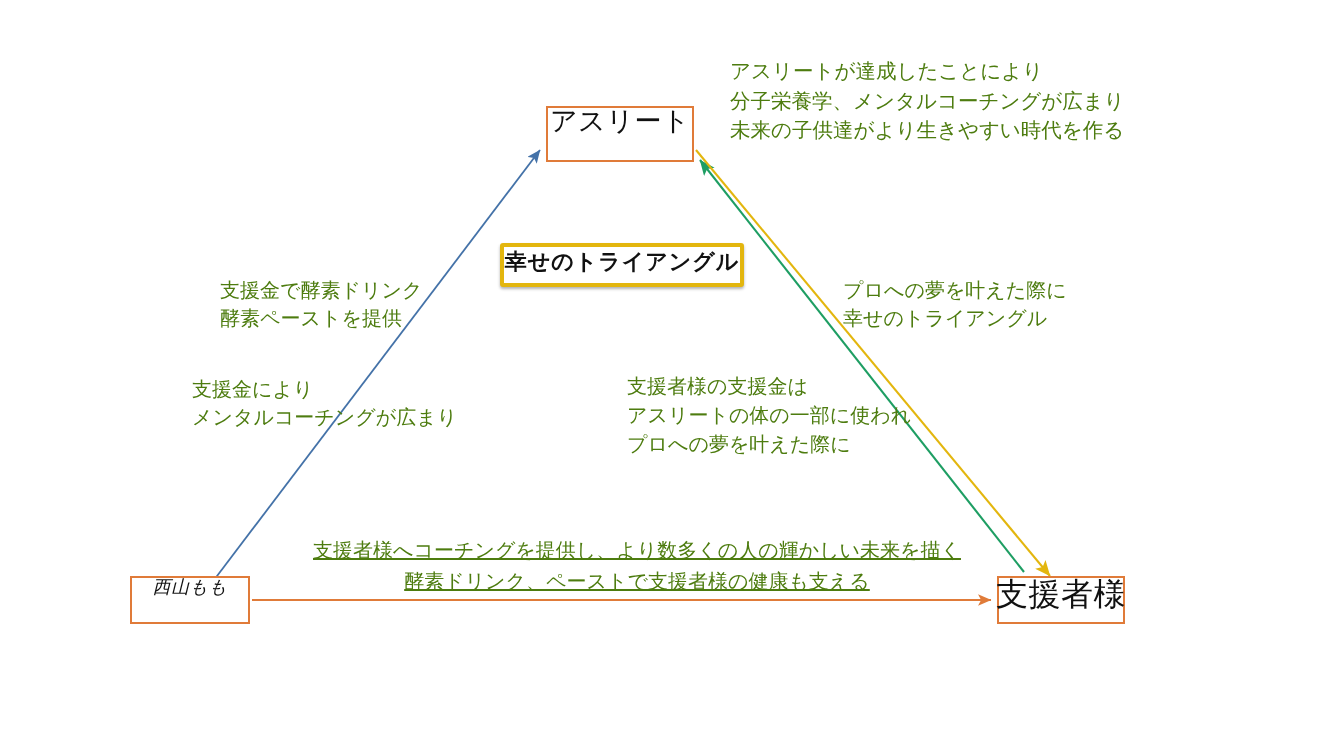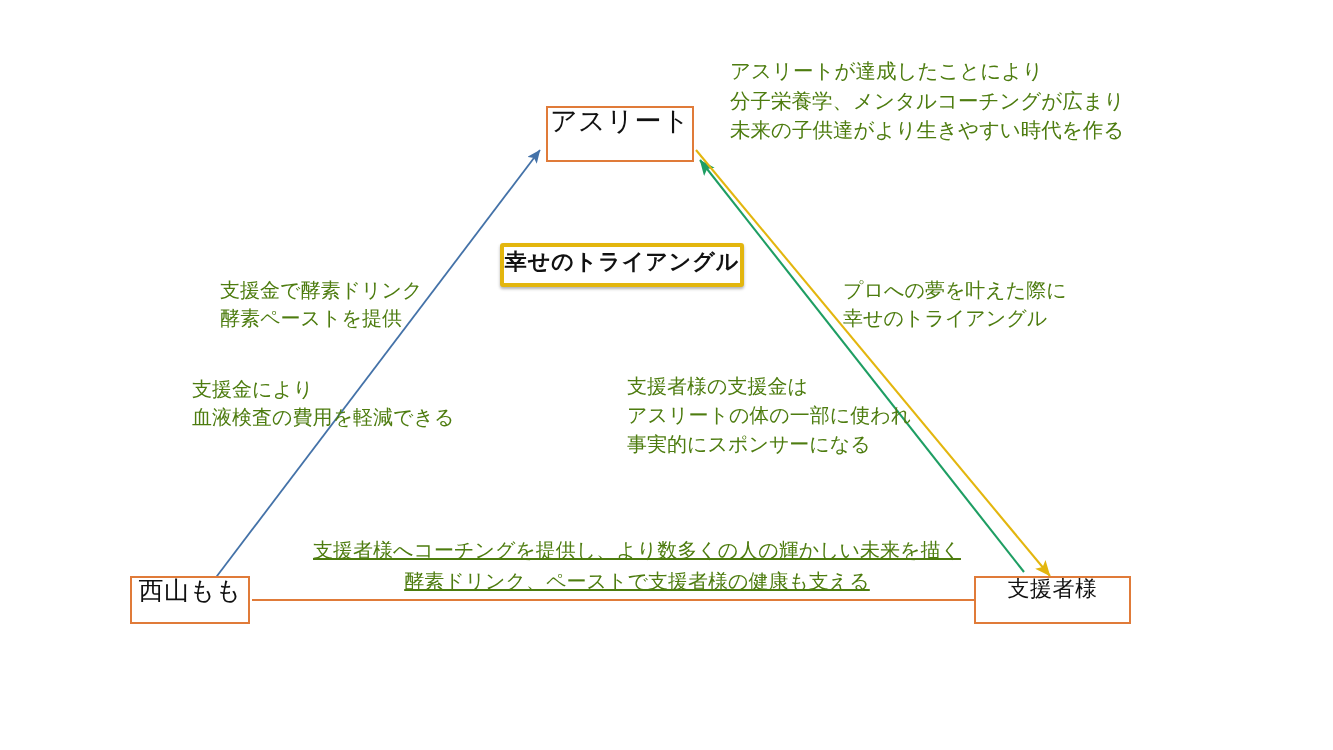--- a/index.html
+++ b/index.html
@@ -44,28 +44,29 @@
     left: 546px;
     top: 106px;
     width: 148px;
     height: 56px;
   }
   #node-author {
     left: 130px;
     top: 576px;
     width: 120px;
     height: 48px;
-    font-size: 25px;
+    font-size: 18px;
+    font-style: italic;
   }
   #node-supporter {
-    left: 974px;
+    left: 997px;
     top: 576px;
-    width: 157px;
+    width: 128px;
     height: 48px;
-    font-size: 22px;
+    font-size: 32px;
   }
   #title-badge {
     position: absolute;
     left: 500px;
     top: 243px;
     width: 244px;
     height: 44px;
     box-sizing: border-box;
     background: #ffffff;
     border: 4px solid #E3B60E;
@@ -170,25 +171,25 @@
   </div>
 
   <div class="note" id="note-athlete-outcome">アスリートが達成したことにより
 分子栄養学、メンタルコーチングが広まり
 未来の子供達がより生きやすい時代を作る</div>
 
   <div class="note" id="note-enzyme-drink">支援金で酵素ドリンク
 酵素ペーストを提供</div>
 
   <div class="note" id="note-blood-test">支援金により
-血液検査の費用を軽減できる</div>
+メンタルコーチングが広まり</div>
 
   <div class="note" id="note-handwritten-letter">プロへの夢を叶えた際に
 幸せのトライアングル</div>
 
   <div class="note" id="note-sponsor">支援者様の支援金は
 アスリートの体の一部に使われ
-事実的にスポンサーになる</div>
+プロへの夢を叶えた際に</div>
 
   <div class="note" id="note-coaching">支援者様へコーチングを提供し、より数多くの人の輝かしい未来を描く
 酵素ドリンク、ペーストで支援者様の健康も支える</div>
 
 </div>
 
 </body></html>

